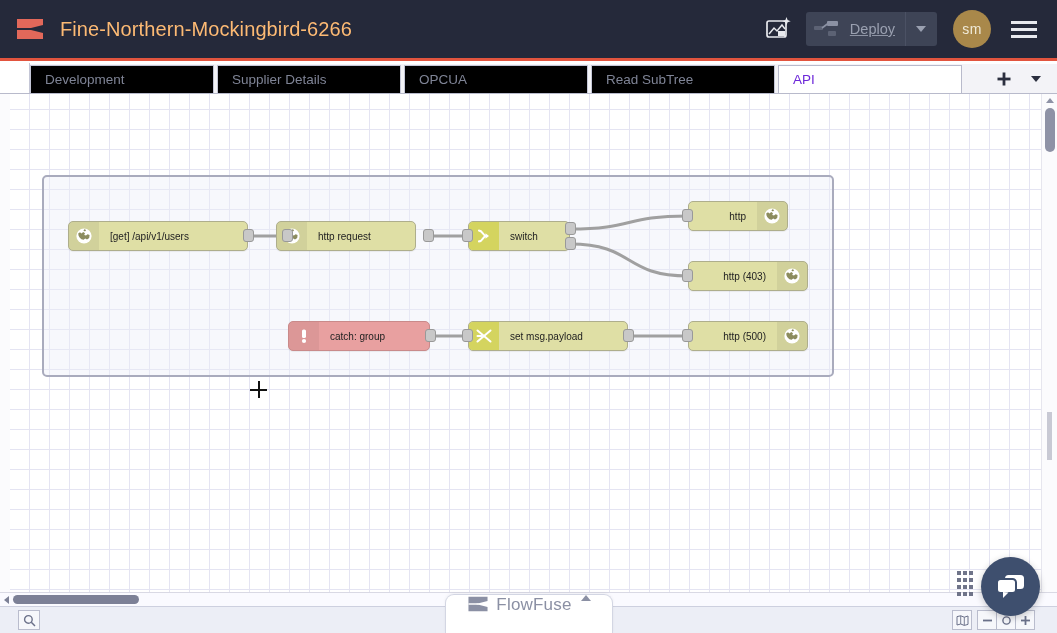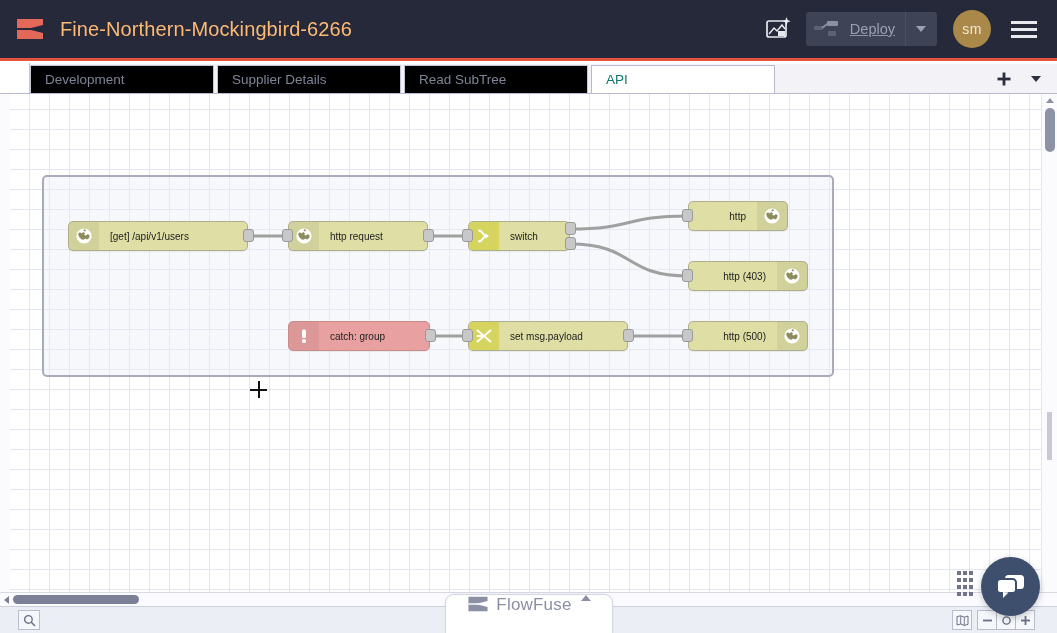--- a/index.html
+++ b/index.html
@@ -54,21 +54,21 @@
     background: #f3f3f7; display: flex; align-items: flex-end;
     border-bottom: 1px solid #b8bacb;
   }
   .tab-left-pad { width: 30px; height: 30px; border-right: 1px solid #c4c6d6; background:#fff;}
   .tab {
     height: 28px; display:flex; align-items:center; padding: 0 14px;
     background: #000000; border: 1px solid #c4c6d6; border-bottom: none;
     color: #7f8496; font-size: 13.5px; margin-right: 3px; cursor: pointer;
     white-space: nowrap; min-width: 184px;
   }
-  .tab.active { background: #ffffff; color: #0f766e; border-color: #b8bacb; }
+  .tab.active { background: #ffffff; color: #6d28d9; border-color: #b8bacb; }
   .tab-tools { margin-left: auto; display:flex; align-items:center; height: 29px; padding-right: 6px; }
   .tab-add { width: 34px; height: 29px; display:flex; align-items:center; justify-content:center; cursor:pointer; color:#333; }
   .tab-menu { width: 30px; height: 29px; display:flex; align-items:center; justify-content:center; cursor:pointer; }
 
   
   .canvas-wrap {
     position: absolute; top: 94px; left: 0; width: 1057px; height: 498px;
     background: #ffffff; overflow: hidden;
     border-left: 10px solid #fbfbfd;
   }
@@ -227,20 +227,23 @@
 
   <div class="tabbar">
     <div class="tab-left-pad"></div>
     <div class="tab">
         <span>Development</span>
       </div>
     <div class="tab">
         <span>Supplier Details</span>
       </div>
     <div class="tab">
+        <span>OPCUA</span>
+      </div>
+    <div class="tab">
         <span>Read SubTree</span>
       </div>
     <div class="tab active">
         <span>API</span>
       </div>
 
     <div class="tab-tools">
       <div class="tab-add">
         <svg width="16" height="16" viewBox="0 0 16 16">
           <rect x="6.6" y="1.5" width="2.8" height="13" fill="#2b2f3f"></rect>
@@ -272,21 +275,21 @@
           <div class="ico">
             <svg width="18" height="18" viewBox="0 0 18 18">
               <circle cx="9" cy="9" r="7.6" fill="#ffffff"></circle>
               <path d="M3.2,6.5 L5,5.3 L6.5,6.4 L8.2,5 L10,6.2 L9.2,8 L11,8.6 L12.6,7.2 L14.6,8 L14.2,11 L12,12.4 L10.2,11.4 L8.6,12.8 L6.4,12.2 L4.6,10.6 L3.6,8.8 Z" fill="#8c8c5e"></path>
               <path d="M9.4,2.2 L11.2,3 L10,4.4 L8.4,3.6 Z" fill="#8c8c5e"></path>
             </svg>
           </div>
           <div class="lbl">[get] /api/v1/users</div>
         </div>
         <div class="port" style="left: 233px; top: 135px;"></div>
-        <div class="node yellow" style="left: 278px; top: 127px; width: 140px;">
+        <div class="node yellow" style="left: 266px; top: 127px; width: 140px;">
           <div class="ico">
             <svg width="18" height="18" viewBox="0 0 18 18">
               <circle cx="9" cy="9" r="7.6" fill="#ffffff"></circle>
               <path d="M3.2,6.5 L5,5.3 L6.5,6.4 L8.2,5 L10,6.2 L9.2,8 L11,8.6 L12.6,7.2 L14.6,8 L14.2,11 L12,12.4 L10.2,11.4 L8.6,12.8 L6.4,12.2 L4.6,10.6 L3.6,8.8 Z" fill="#8c8c5e"></path>
               <path d="M9.4,2.2 L11.2,3 L10,4.4 L8.4,3.6 Z" fill="#8c8c5e"></path>
             </svg>
           </div>
           <div class="lbl">http request</div>
         </div>
         <div class="port" style="left: 272px; top: 135px;"></div>

